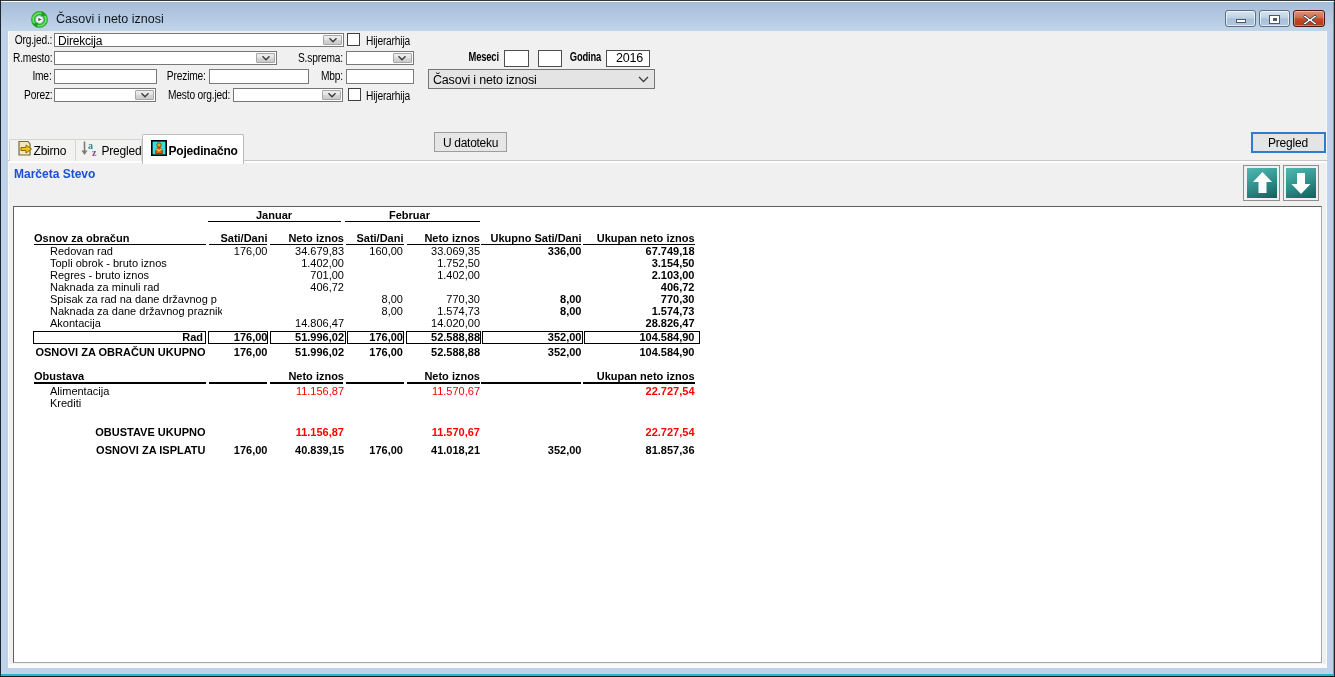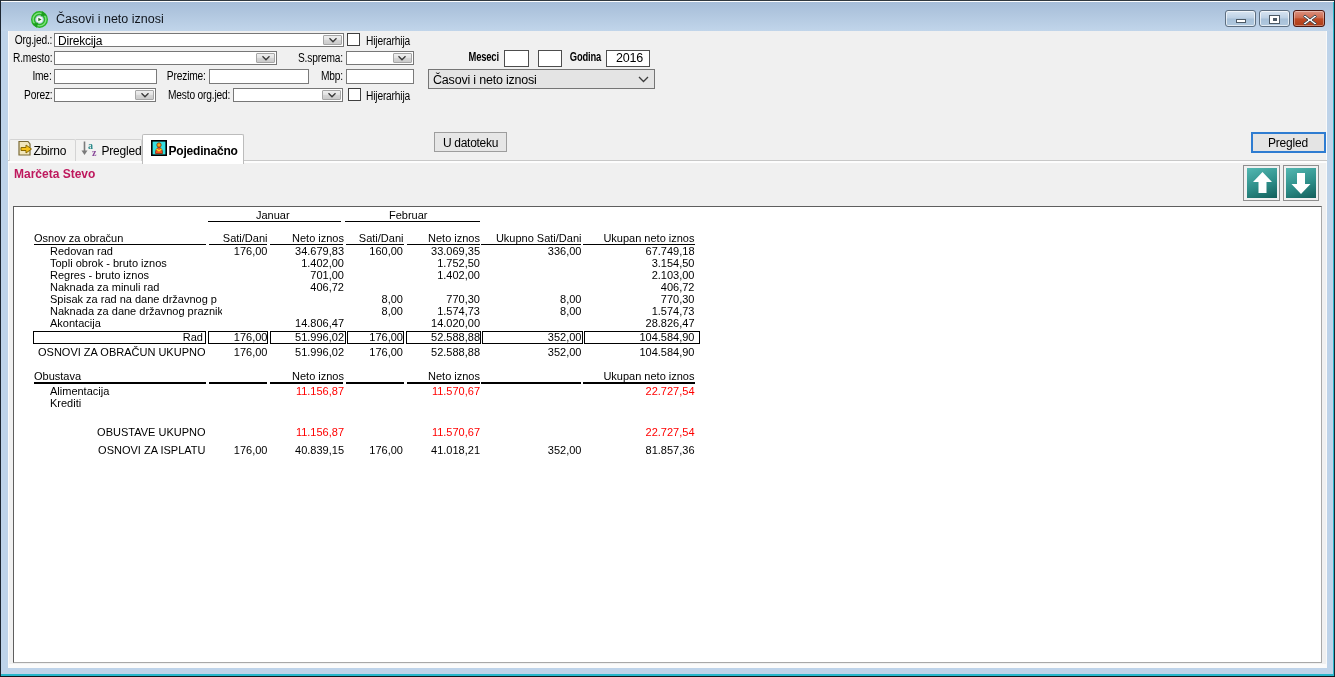--- a/index.html
+++ b/index.html
@@ -1,19 +1,19 @@
 <!DOCTYPE html>
 <html><head><meta charset="utf-8"><title>Časovi i neto iznosi</title>
 <style>
 *{margin:0;padding:0;box-sizing:border-box}
 html,body{width:1335px;height:677px}
 body{position:relative;font-family:"Liberation Sans",sans-serif;background:#bed3e9;overflow:hidden}
 .a{position:absolute}
 .t{position:absolute;font-size:11px;line-height:12px;white-space:nowrap;color:#000}
-.t.b{font-weight:normal}
+.t.b{font-weight:bold}
 .t.r{color:#f00}
 .lc{left:50px;width:172px;overflow:hidden}
 .ul{position:absolute;background:#000}
 .radbox{position:absolute;border:1.2px solid #000;background:transparent}
 .flabel{position:absolute;font-size:12px;line-height:14px;white-space:nowrap;color:#000;letter-spacing:-0.2px}
 .fbox{position:absolute;background:#fff;border:1px solid #777}
 .combtn{position:absolute;right:1px;top:1px;bottom:1px;width:19px;background:linear-gradient(#efefef,#e2e2e2 48%,#d5d5d5 52%,#cbcbcb);border:1px solid #a6a6a6;border-radius:1px}
 .chev{position:absolute;left:50%;top:50%;transform:translate(-50%,-46%)}
 .cb{position:absolute;width:13px;height:13px;background:#fff;border:1.7px solid #3f3f3f}
 </style></head>
@@ -140,21 +140,21 @@
 <div class="flabel" style="left:33.5px;top:144.2px">Zbirno</div>
 <div class="flabel" style="left:101.5px;top:144.2px">Pregled</div>
 <div class="flabel" style="left:168.5px;top:144px;font-weight:bold;font-size:12px;letter-spacing:-0.2px">Pojedinačno</div>
 
 <div class="a" style="left:434px;top:132px;width:73px;height:20.4px;background:#e6e6e6;border:1px solid #9d9d9d"></div>
 <div class="flabel" style="left:434px;top:135.5px;width:73px;text-align:center;letter-spacing:-0.3px">U datoteku</div>
 
 <div class="a" style="left:1250.5px;top:131.5px;width:75px;height:21px;background:#e4e4e4;border:2.4px solid #2e7cd1"></div>
 <div class="flabel" style="left:1250.5px;top:135.5px;width:75px;text-align:center">Pregled</div>
 
-<div class="a" style="left:14px;top:166.5px;font-size:12px;font-weight:bold;color:#be185d">Marčeta Stevo</div>
+<div class="a" style="left:14px;top:166.5px;font-size:12px;font-weight:bold;color:#1d4ed8">Marčeta Stevo</div>
 
 <div class="a" style="left:1243px;top:164.5px;width:37.3px;height:36.5px;background:#f1f1f1;border:1px solid #8e8e8e;padding:2.5px">
  <div style="width:100%;height:100%;background:linear-gradient(160deg,#53b8b2,#2d8d88 55%,#135f5b)">
   <svg width="31" height="30" viewBox="0 0 31 30">
         <path d="M15.5 4 L25 14 L19.5 14 L19.5 25 L11.5 25 L11.5 14 L6 14 Z" fill="#fff"></path>
       </svg>
  </div>
 </div>
 <div class="a" style="left:1282.7px;top:164.5px;width:36.5px;height:36.5px;background:#f1f1f1;border:1px solid #8e8e8e;padding:2.5px">
  <div style="width:100%;height:100%;background:linear-gradient(160deg,#53b8b2,#2d8d88 55%,#135f5b)">

